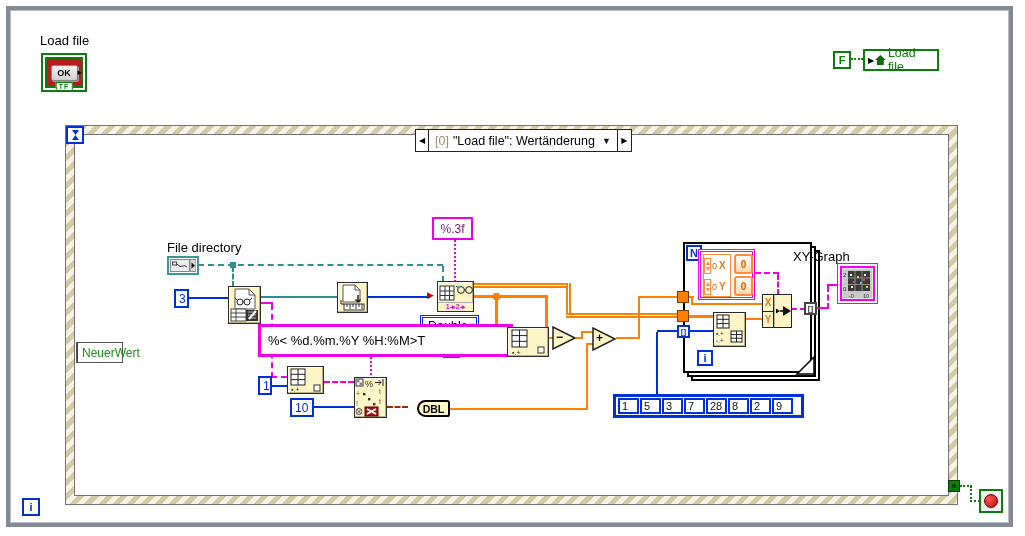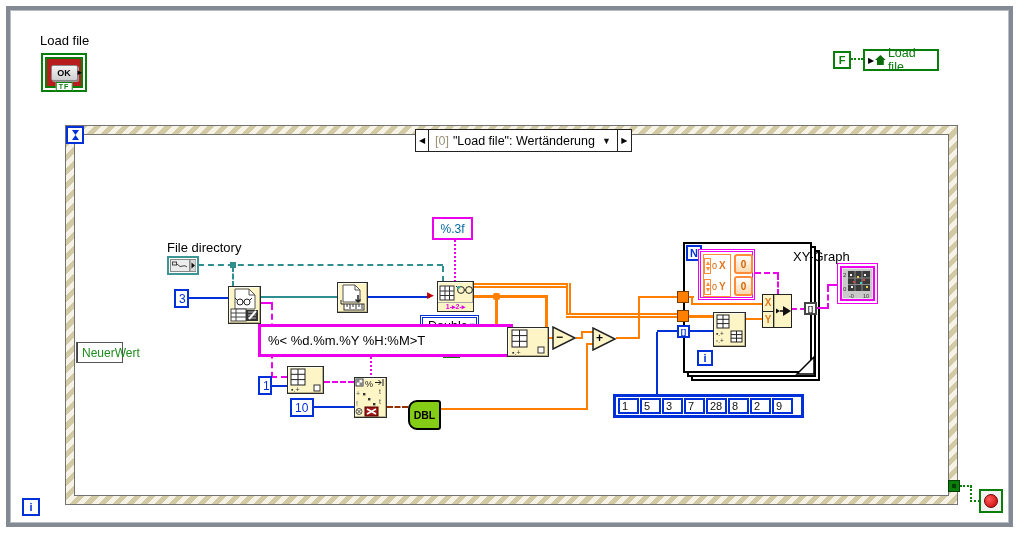--- a/index.html
+++ b/index.html
@@ -161,21 +161,21 @@
     <path d="M2,9 h14 M2,13.5 h14 M7,4 v14 M11.5,4 v14" stroke="#333"></path>
     <circle cx="23" cy="8" r="3.4" fill="none" stroke="#222"></circle>
     <circle cx="31" cy="8" r="3.4" fill="none" stroke="#222"></circle>
     <path d="M26.4,8 h1.2 M20,6 l-2,-2" stroke="#222"></path>
     <circle cx="20.5" cy="5.5" r="1.4" fill="#2aa6a6"></circle>
   </svg>
   <div style="position:absolute;left:0;bottom:0;width:100%;text-align:center;font-size:7px;font-weight:bold;color:#e000e0;background:#fdf5c6;border-top:1px solid #aaa">1-▸2-▸</div>
 </div>
 
 <div class="abs" style="left:432px;top:217px;width:41px;height:23px;border:2px solid #ec00ec;background:#fff;display:flex;align-items:center;justify-content:center">
-  <span style="font-size:12px;color:#0369a1">%.3f</span>
+  <span style="font-size:12px;color:#701a75">%.3f</span>
 </div>
 
 <div class="abs" style="left:420px;top:315px;width:59px;height:22px;background:#fff;border:1px solid #0030d8;box-shadow:0 0 0 1px #fff inset,0 0 0 2px #0030d8 inset;display:flex;align-items:center;justify-content:space-between;padding:0 6px 0 7px">
   <span style="font-size:12.5px;color:#000">Double</span>
   <span style="font-size:9px;color:#0030d8">▼</span>
 </div>
 
 <div class="gconst" style="left:443px;top:341px;width:17px;height:17px;font-size:11px">
   <span>T</span>
 </div>
@@ -213,21 +213,21 @@
     <circle cx="4" cy="33.5" r="3" fill="none" stroke="#555"></circle>
     <path d="M2,31.5 l4,4 M6,31.5 l-4,4" stroke="#555"></path>
     <rect x="10" y="29" width="13" height="9" fill="#a01818" stroke="#500"></rect>
     <path d="M12,31 l9,5 M21,31 l-9,5" stroke="#fff" stroke-width="1.6"></path>
   </svg>
 </div>
 <div class="bconst" style="left:290px;top:398px;width:24px;height:19px">
   <span>10</span>
 </div>
 
-<div class="abs" style="left:408px;top:400px;width:33px;height:30px;border:2.5px solid #000;border-radius:9px 3px 3px 9px;background:#84cc16;display:flex;align-items:center;justify-content:center">
+<div class="abs" style="left:417px;top:400px;width:33px;height:17px;border:2.5px solid #000;border-radius:9px 3px 3px 9px;background:#fef9c3;display:flex;align-items:center;justify-content:center">
   <span style="font-size:10.5px;font-weight:bold;color:#000">DBL</span>
 </div>
 
 <div class="node" style="left:507px;top:327px;width:42px;height:30px">
   <svg width="40" height="28" viewBox="0 0 40 28">
     <rect x="4" y="2" width="15" height="17" fill="#fff" stroke="#222"></rect>
     <path d="M4,7.6 h15 M4,13.3 h15 M11.5,2 v17" stroke="#222"></path>
     <text x="4" y="27" font-size="7" fill="#333">▪.+</text>
     <rect x="30" y="19" width="6" height="6" fill="#fff" stroke="#333"></rect>
   </svg>

